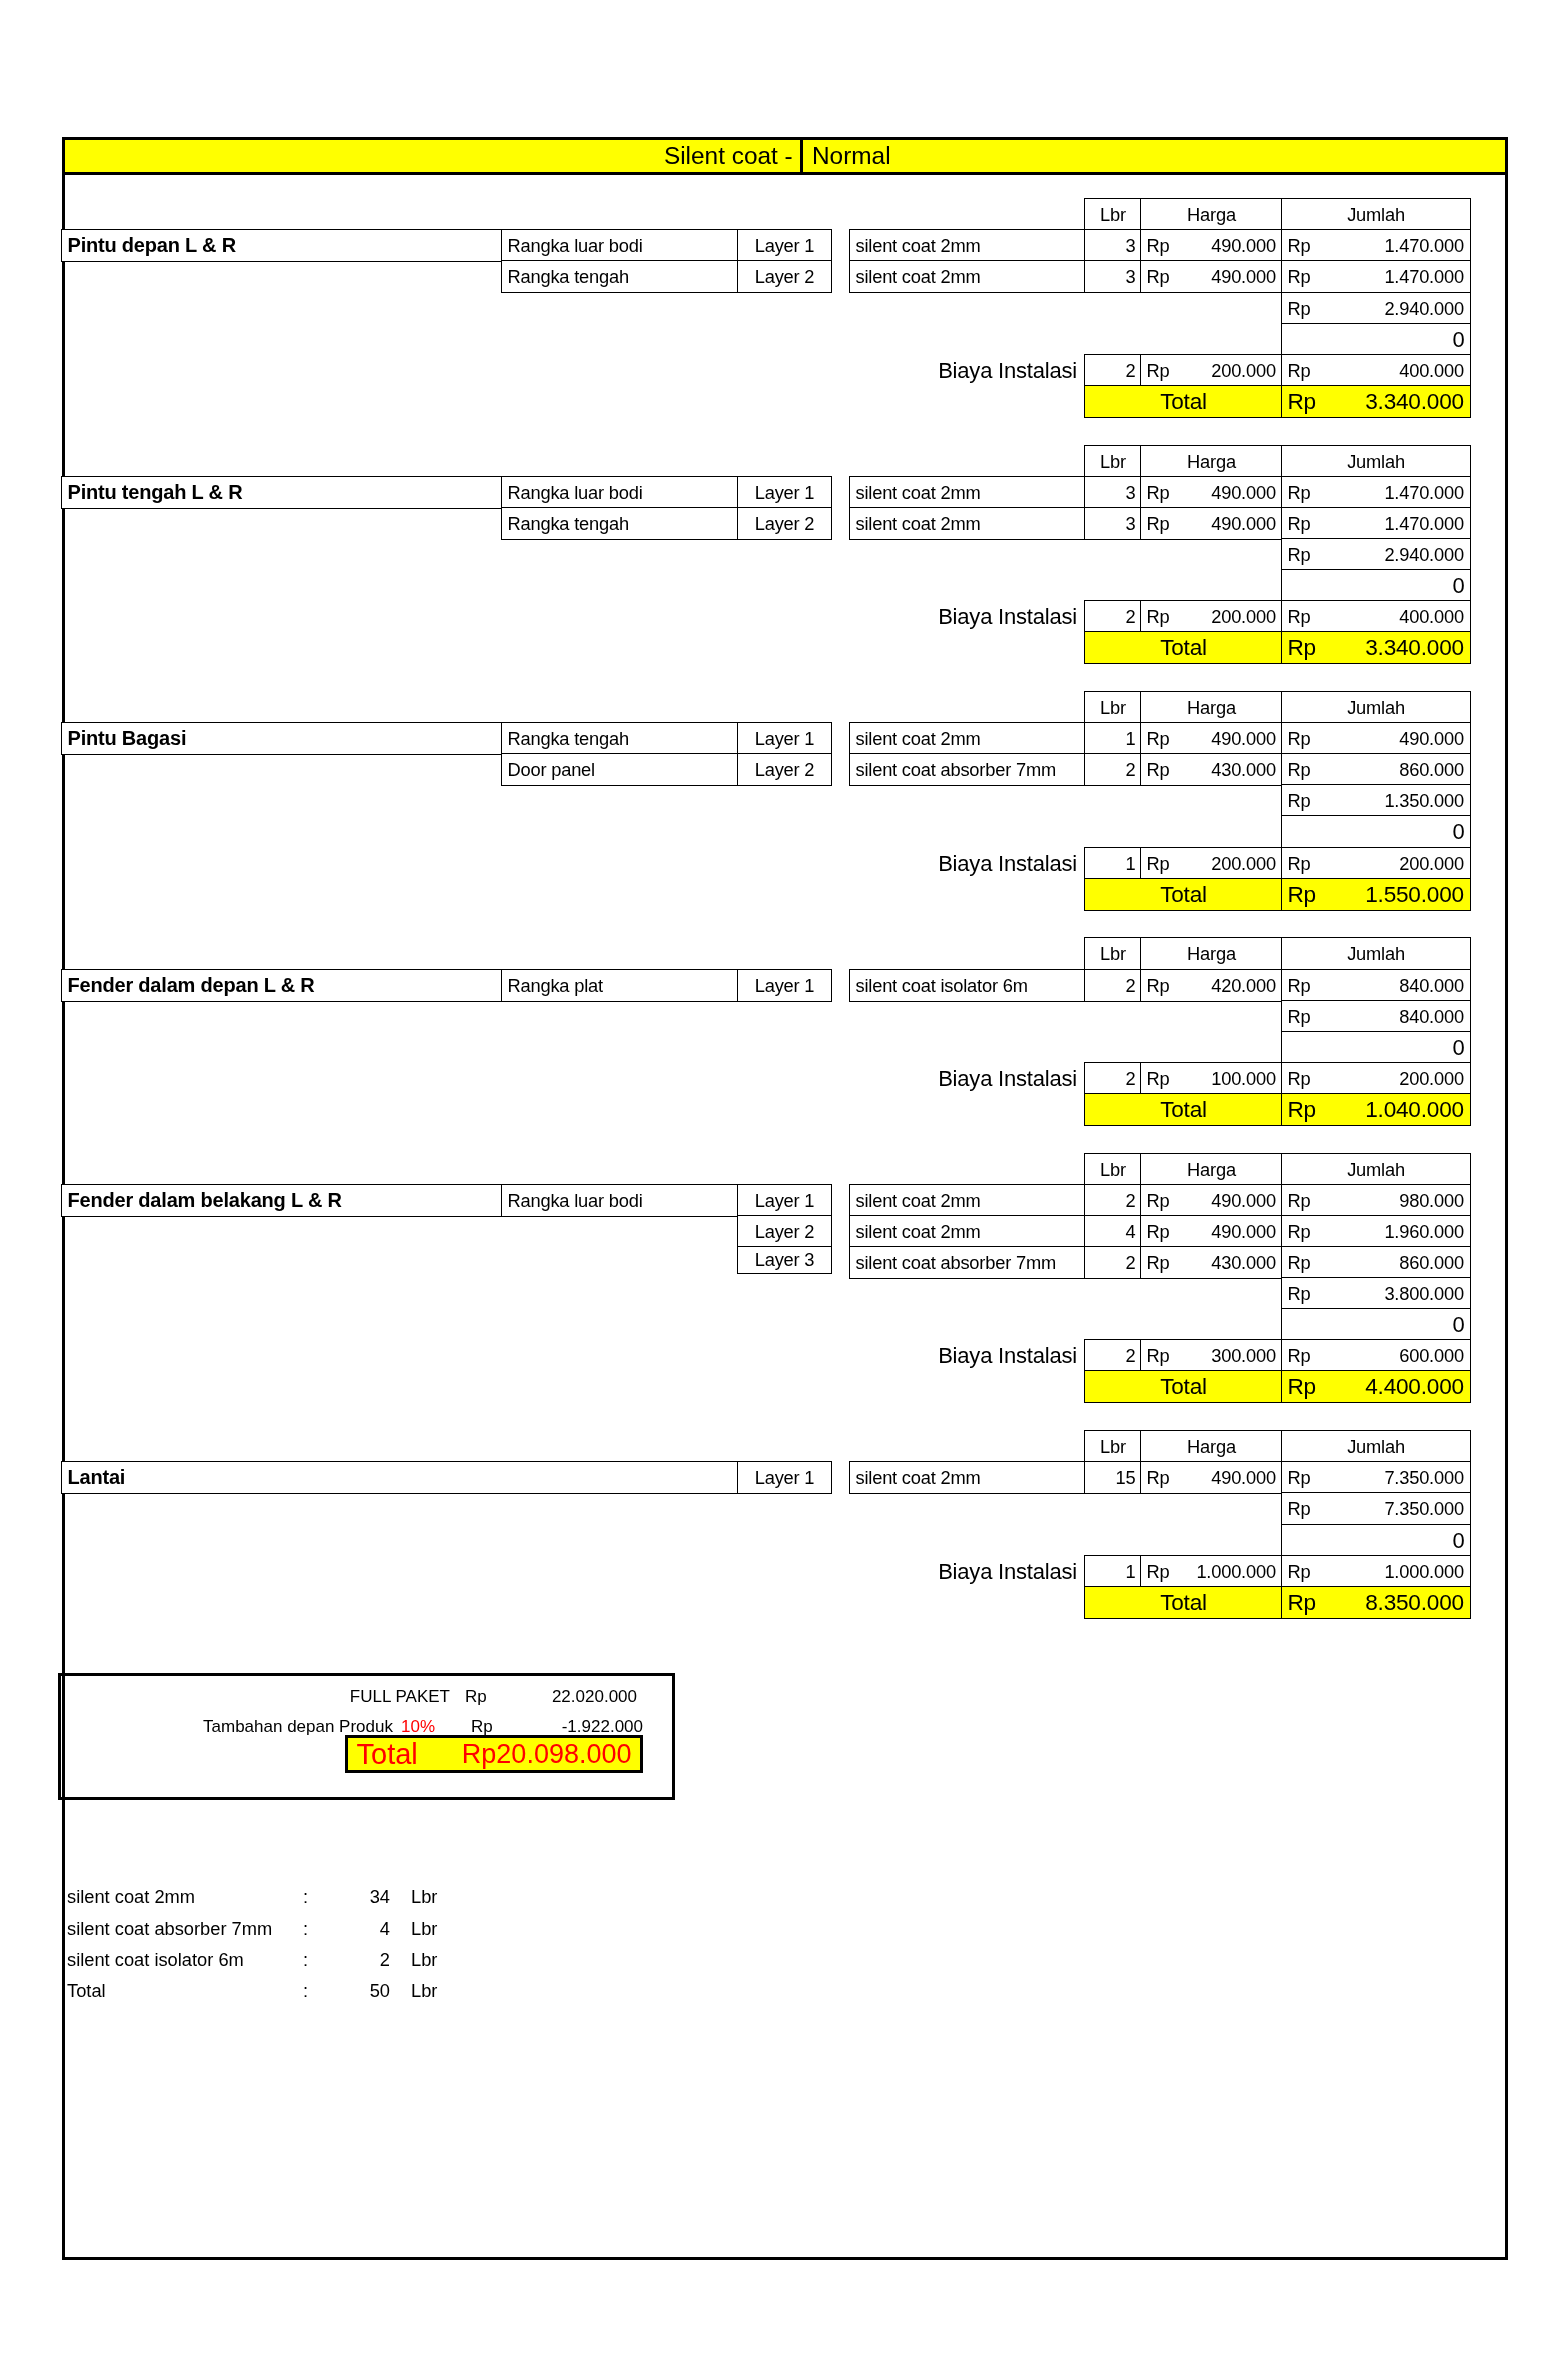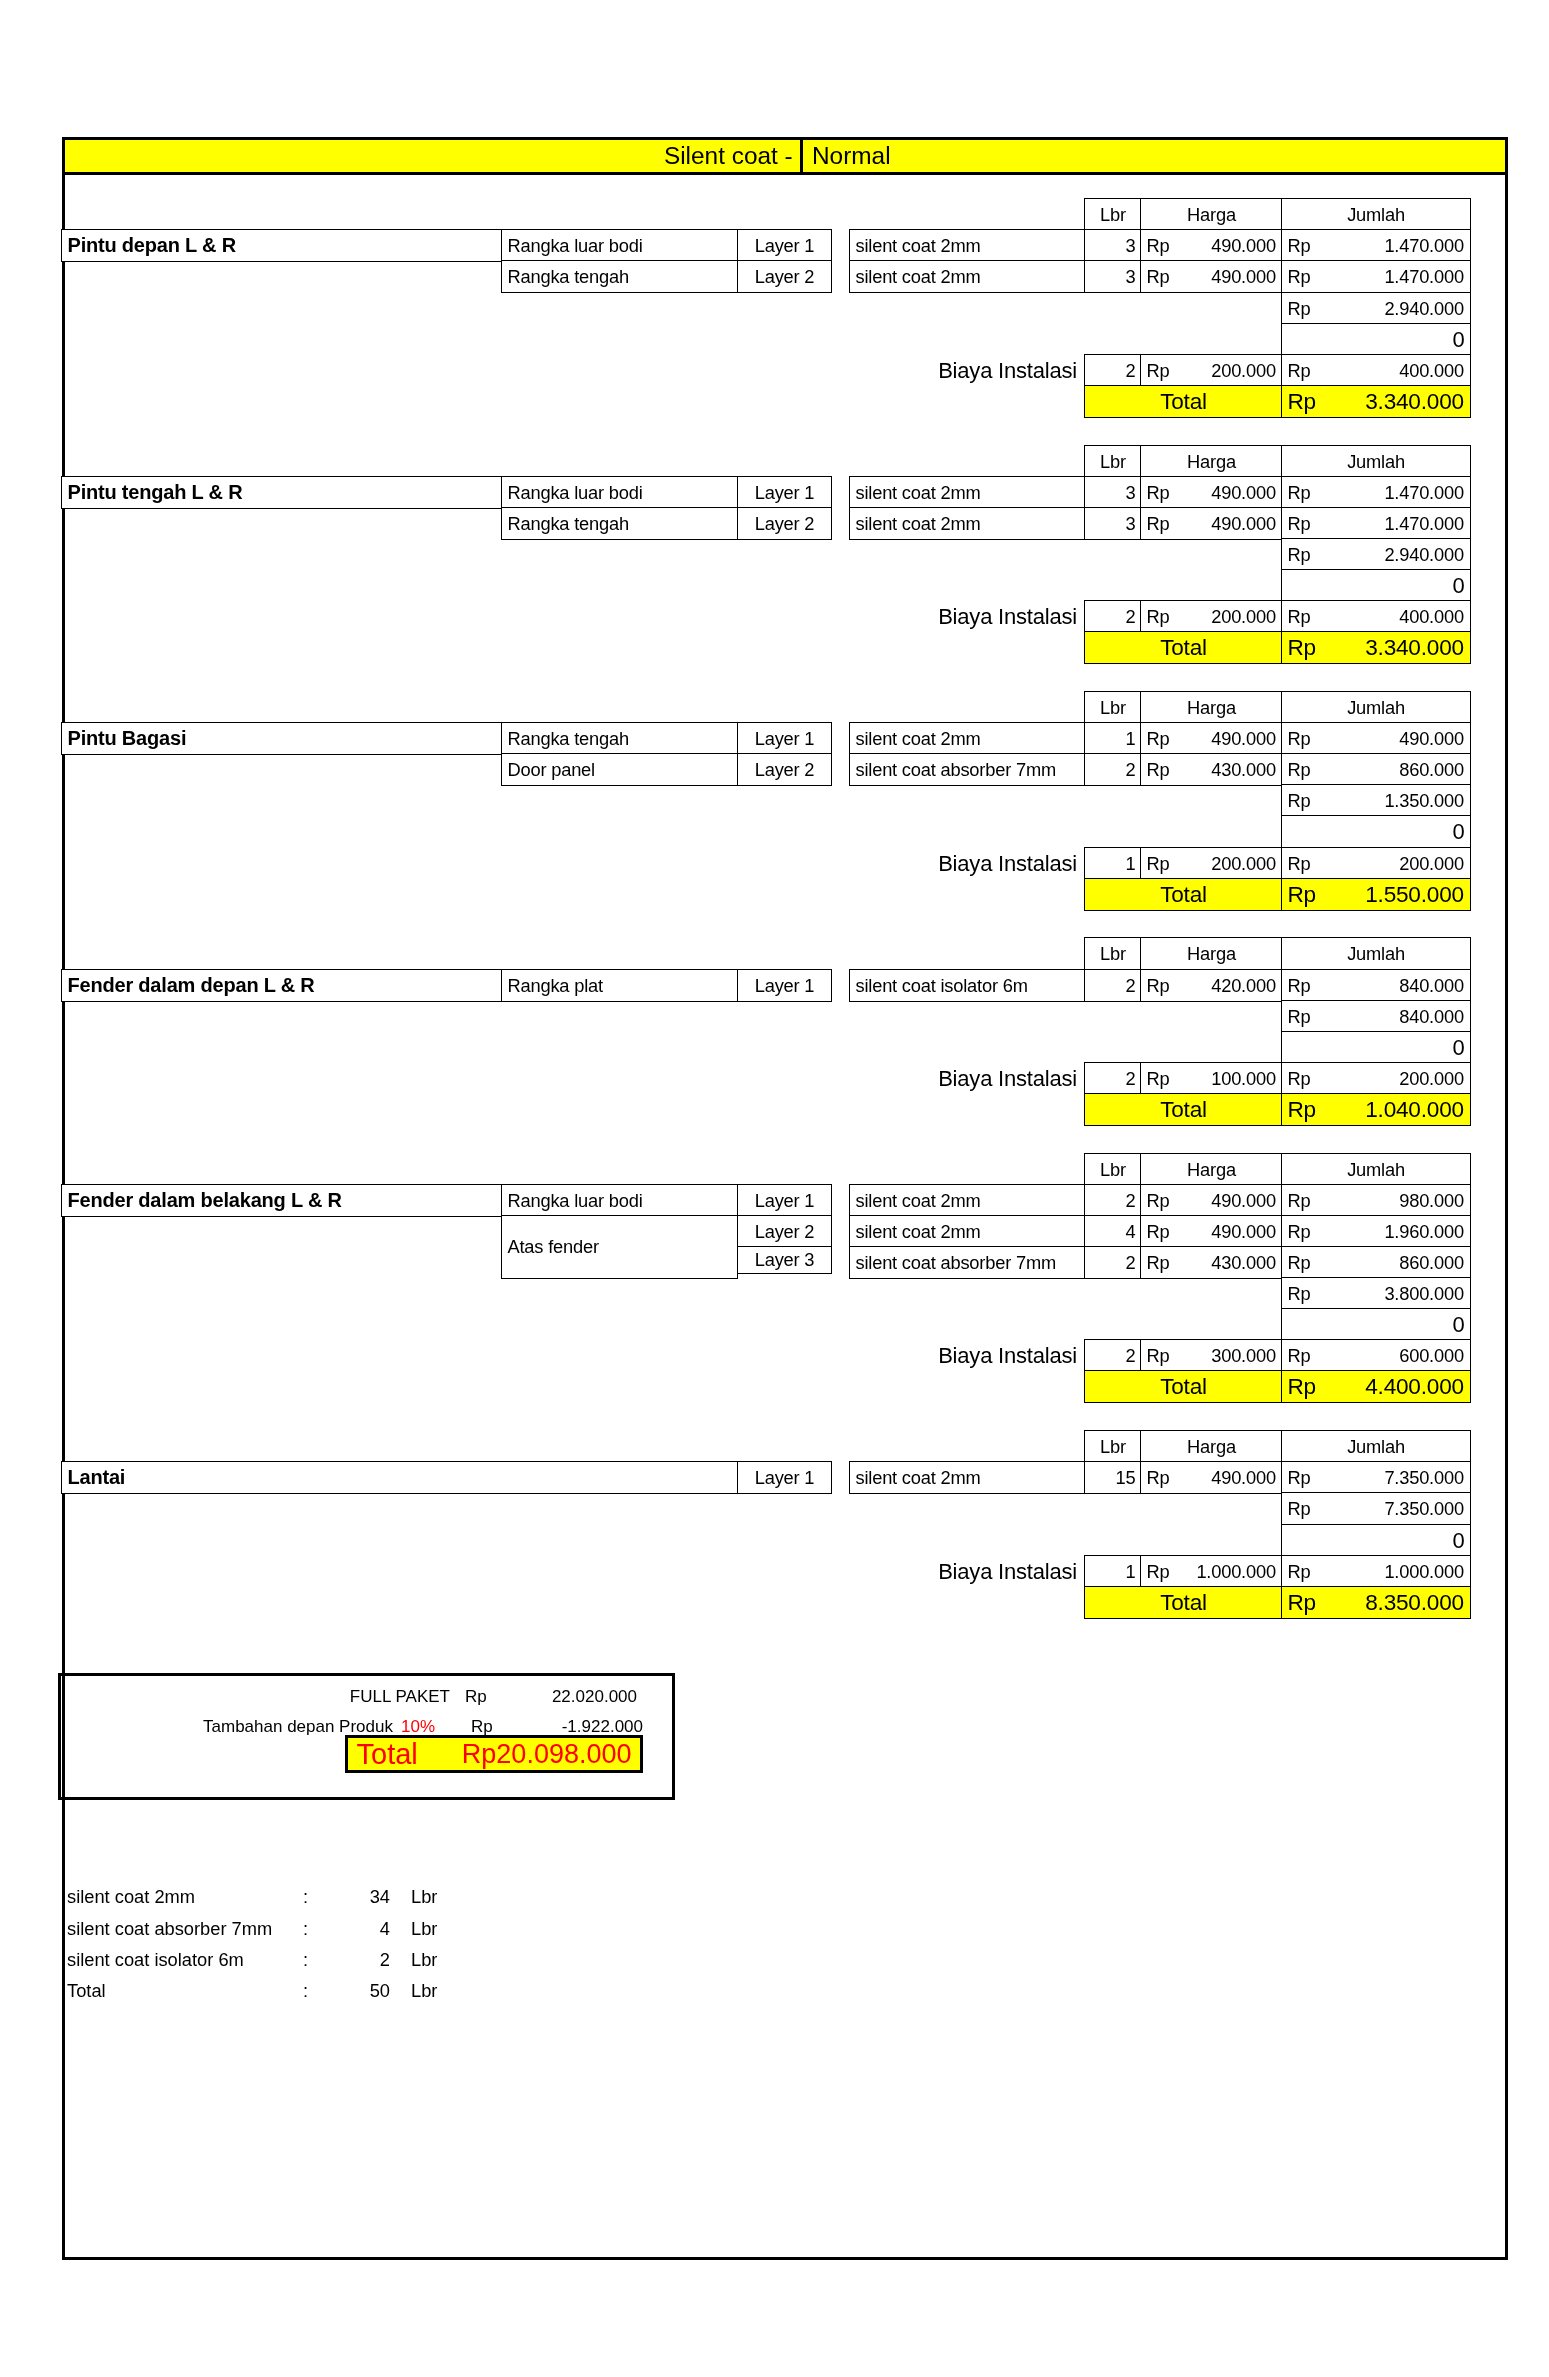--- a/index.html
+++ b/index.html
@@ -258,21 +258,20 @@
     <div class="cell text" style="left: 849px; top: 1184px; width: 237px; height: 33px;">silent coat 2mm</div>
     <div class="cell num" style="left: 1084px; top: 1184px; width: 58px; height: 33px;">2</div>
     <div class="cell money" style="left: 1140px; top: 1184px; width: 143px; height: 33px;">
       <span>Rp</span>
       <span>490.000</span>
     </div>
     <div class="cell money" style="left: 1281px; top: 1184px; width: 190px; height: 33px;">
       <span>Rp</span>
       <span>980.000</span>
     </div>
-    <div class="cell text" style="left: 501px; top: 1215px; width: 237px; height: 64px;">Atas fender</div>
     <div class="cell center" style="left: 737px; top: 1215px; width: 95px; height: 33px;">Layer 2</div>
     <div class="cell text" style="left: 849px; top: 1215px; width: 237px; height: 33px;">silent coat 2mm</div>
     <div class="cell num" style="left: 1084px; top: 1215px; width: 58px; height: 33px;">4</div>
     <div class="cell money" style="left: 1140px; top: 1215px; width: 143px; height: 33px;">
       <span>Rp</span>
       <span>490.000</span>
     </div>
     <div class="cell money" style="left: 1281px; top: 1215px; width: 190px; height: 33px;">
       <span>Rp</span>
       <span>1.960.000</span>

